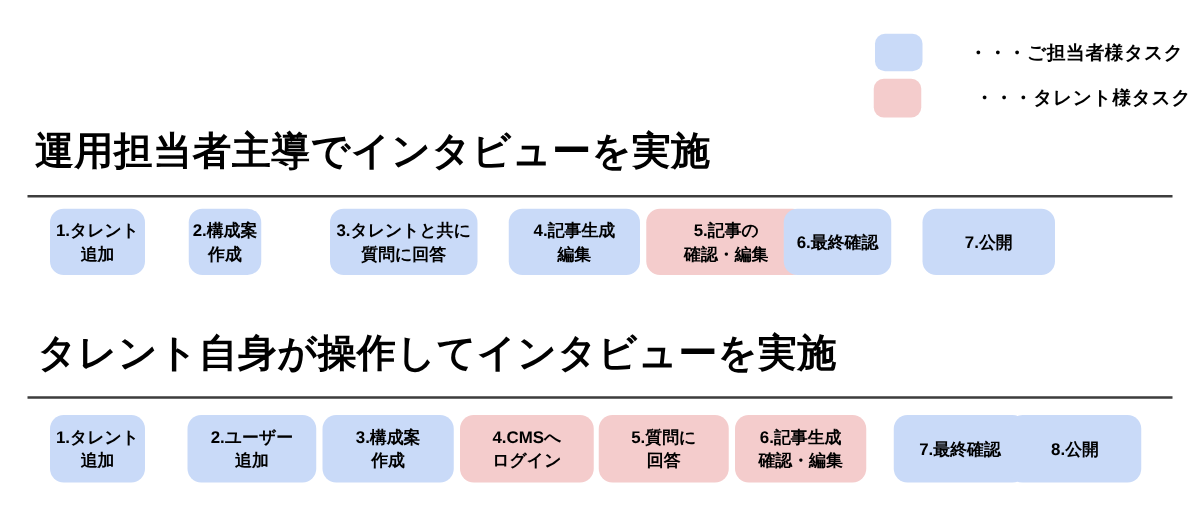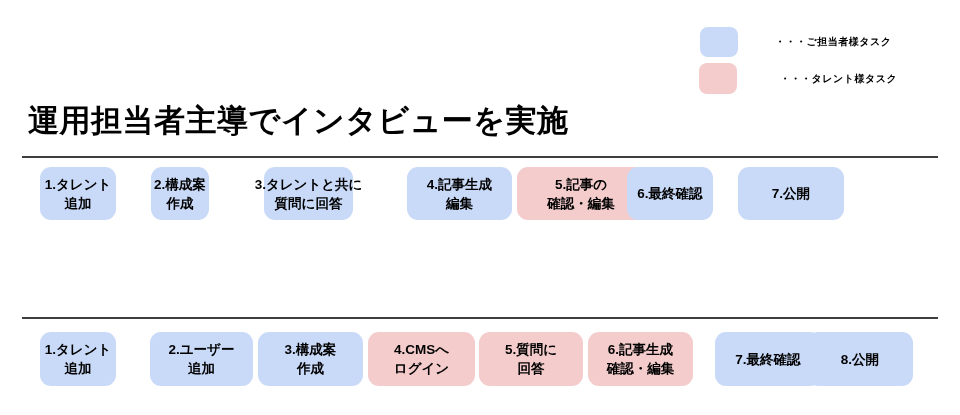--- a/index.html
+++ b/index.html
@@ -29,21 +29,21 @@
     border-radius: 8px;
   }
   .swatch.manager { background: var(--c-manager); }
   .swatch.talent  { background: var(--c-talent); }
   .swatch-1 { left: 700px; top: 27px; height: 30px; }
   .swatch-2 { left: 699px; top: 63px; height: 31px; }
   .legend-label {
     position: absolute;
     display: flex;
     align-items: center;
-    font-size: 10px;
+    font-size: 15px;
     font-weight: bold;
     white-space: nowrap;
     letter-spacing: 0.5px;
   }
   .legend-label-1 { left: 775px; top: 27px; height: 30px; }
   .legend-label-2 { left: 780px; top: 63px; height: 31px; }
   
   .section-title {
     position: absolute;
     font-size: 31px;
@@ -94,30 +94,31 @@
   </div>
 
   <div class="section-title title-1">運用担当者主導でインタビューを実施</div>
   <div class="divider divider-1"></div>
 
   <div class="row-1">
     <div class="step" style="left:40px;  width:76px;" data-owner="manager">1.タレント
 追加</div>
     <div class="step" style="left:151px; width:58px;" data-owner="manager">2.構成案
 作成</div>
-    <div class="step" style="left:264px; width:89px;" data-owner="manager">3.タレントと共に
+    <div class="step" style="left:264px; width:118px;" data-owner="manager">3.タレントと共に
 質問に回答</div>
     <div class="step" style="left:407px; width:105px;" data-owner="manager">4.記事生成
 編集</div>
     <div class="step" style="left:517px; width:128px;" data-owner="talent">5.記事の
 確認・編集</div>
     <div class="step" style="left:627px; width:86px;" data-owner="manager">6.最終確認</div>
     <div class="step" style="left:738px; width:106px;" data-owner="manager">7.公開</div>
   </div>
 
+  <div class="section-title title-2">タレント自身が操作してインタビューを実施</div>
   <div class="divider divider-2"></div>
 
   <div class="row-2">
     <div class="step" style="left:40px;  width:76px;" data-owner="manager">1.タレント
 追加</div>
     <div class="step" style="left:150px; width:103px;" data-owner="manager">2.ユーザー
 追加</div>
     <div class="step" style="left:258px; width:105px;" data-owner="manager">3.構成案
 作成</div>
     <div class="step" style="left:368px; width:107px;" data-owner="talent">4.CMSへ

